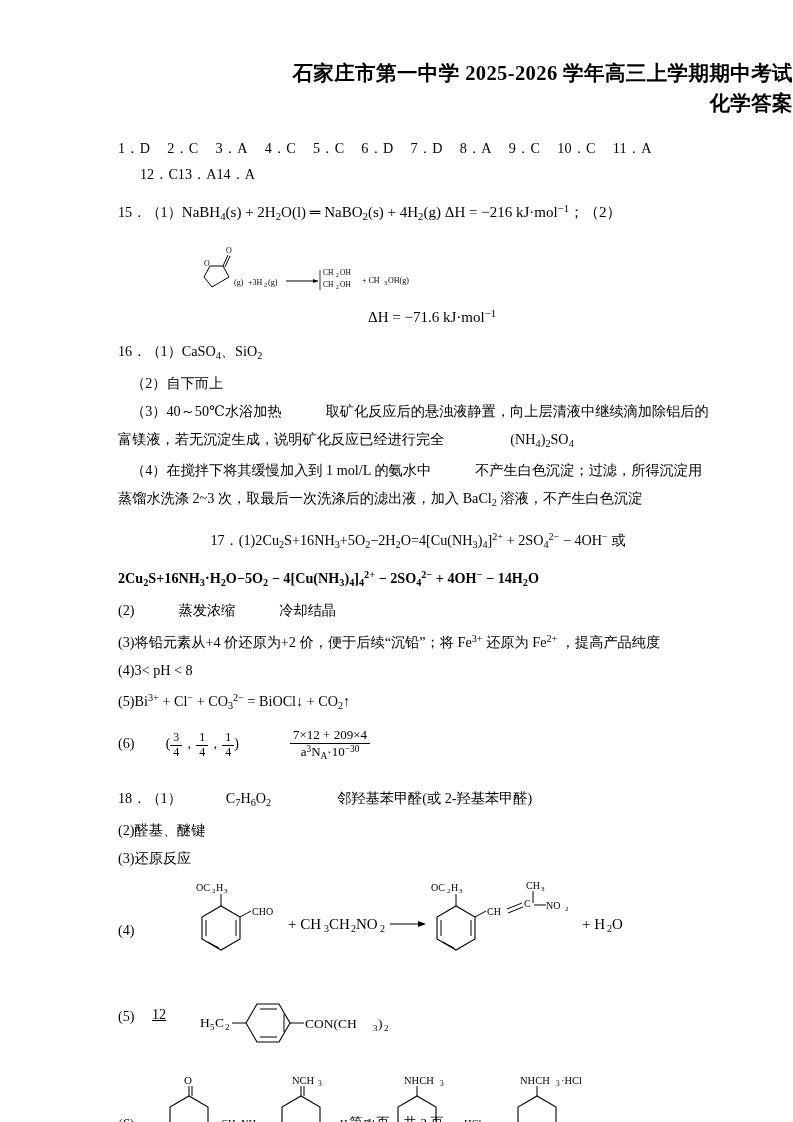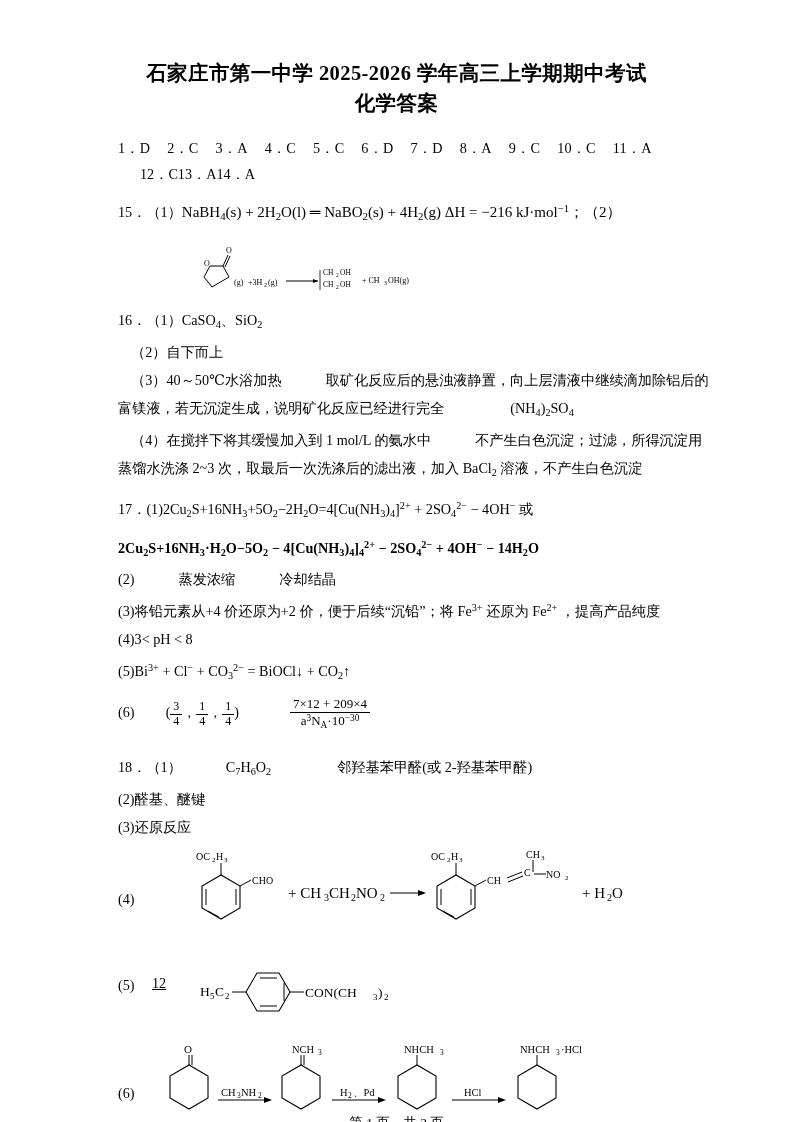--- a/index.html
+++ b/index.html
@@ -16,21 +16,21 @@
     overflow: hidden;
   }
   .page {
     position: relative;
     width: 793px;
     height: 1122px;
     padding: 0;
     box-sizing: border-box;
   }
   .title-block {
-    text-align: center;
+    text-align: right;
     margin-top: 58px;
   }
   .title-line {
     font-size: 20.5px;
     font-weight: bold;
     letter-spacing: 0.4px;
     line-height: 30px;
   }
   .body-area {
     margin: 0 75px 0 118px;
@@ -65,21 +65,21 @@
   .footer {
     position: absolute;
     bottom: 48px;
     left: 0;
     width: 793px;
     text-align: center;
     font-size: 13.5px;
   }
   .ester-wrap { margin: 8px 0 0 72px; }
   .dh-line { margin-left: 250px; margin-top: 2px; font-size: 15px; }
-  .q17a { margin-top: 4px; }
+  .q17a { margin-top: 4px; text-align: center; }
   .img-line { margin-top: 6px; font-weight: bold; }
   .struct-row { display: flex; align-items: flex-end; margin-top: 6px; }
   .lbl { width: 34px; flex: 0 0 34px; font-size: 14.2px; padding-bottom: 26px;}
   svg { display: block; }
 </style>
 </head>
 <body>
 
 <div class="page">
 
@@ -122,20 +122,21 @@
           <text x="133" y="50" font-size="7.5" font-family="Liberation Serif, serif">CH</text>
           <text x="146" y="52" font-size="5.5" font-family="Liberation Serif, serif">2</text>
           <text x="150" y="50" font-size="7.5" font-family="Liberation Serif, serif">OH</text>
           <line x1="130" y1="33" x2="130" y2="53" stroke="#000" stroke-width="0.8"></line>
           <text x="172" y="46" font-size="8" font-family="Liberation Serif, serif">+ CH</text>
           <text x="194" y="48" font-size="6" font-family="Liberation Serif, serif">3</text>
           <text x="198" y="46" font-size="8" font-family="Liberation Serif, serif">OH(g)</text>
         </svg>
       </div>
 
+      <div class="dh-line">ΔH = −71.6 kJ·mol<sup>−1</sup></div>
     </div>
 
     <div class="q">
       <div>
         <span>16．（1）</span><span>CaSO<sub>4</sub>、SiO<sub>2</sub></span>
       </div>
       <div class="sub indent1">（2）自下而上</div>
       <div class="sub indent1">
         <span>（3）40～50℃水浴加热</span><span class="gap-m"></span><span>取矿化反应后的悬浊液静置，向上层清液中继续滴加除铝后的</span>
       </div>

